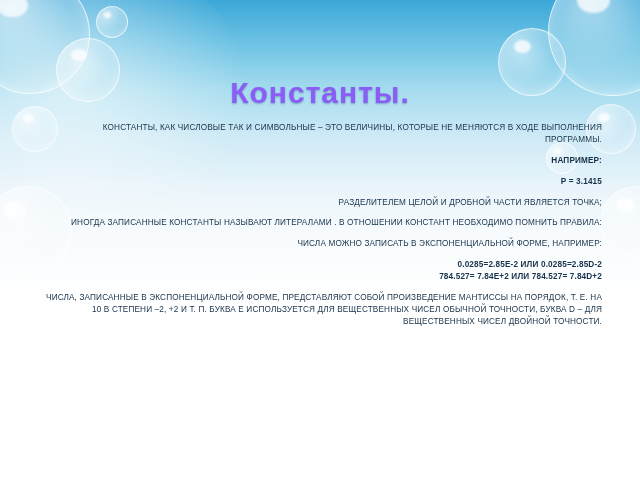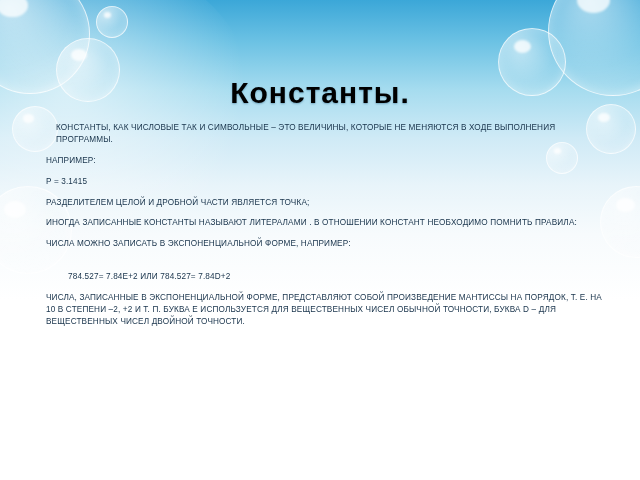--- a/index.html
+++ b/index.html
@@ -78,42 +78,43 @@
   }
   .title {
     position: absolute;
     left: 40px;
     top: 76px;
     width: 560px;
     text-align: center;
     font-size: 30px;
     font-weight: bold;
     letter-spacing: 1px;
-    color: #000000;
+    color: #8b5cf6;
     text-shadow: 0 1px 2px rgba(0,60,100,0.35);
   }
   .body {
     position: absolute;
     left: 46px;
     top: 122px;
     width: 556px;
     color: #17324a;
     font-size: 8.2px;
     line-height: 1.45;
   }
   .para {
     margin: 0 0 9px 0;
     text-transform: uppercase;
     letter-spacing: 0.15px;
+    text-align: right;
   }
   .indent {
     display: block;
     padding-left: 22px;
   }
-  .b { font-weight: normal; }
+  .b { font-weight: bold; }
   .first-line-indent { padding-left: 10px; }
 </style>
 </head>
 <body>
 
 <div class="slide">
   <div class="bg-gradient"></div>
   <div class="bg-left-glow"></div>
 
   <div class="bubbles">
@@ -153,21 +154,21 @@
       <p class="para">
         <span>Иногда записанные константы называют литералами . В отношении констант необходимо помнить правила:</span>
       </p>
 
 
       <p class="para">
         <span>Числа можно записать в экспоненциальной форме, например:</span>
       </p>
 
       <p class="para b">
-        <br>
+        <span>0.0285=2.85E-2 или 0.0285=2.85D-2</span><br>
         <span class="indent">784.527= 7.84E+2 или 784.527= 7.84D+2</span>
       </p>
 
       <p class="para">
         <span>Числа, записанные в экспоненциальной форме, представляют собой произведение мантиссы на порядок, т. е. на 10 в степени –2, +2 и т. п. Буква E используется для вещественных чисел обычной точности, буква D – для вещественных чисел двойной точности.</span>
       </p>
 
     </div>
   </div>
 </div>

